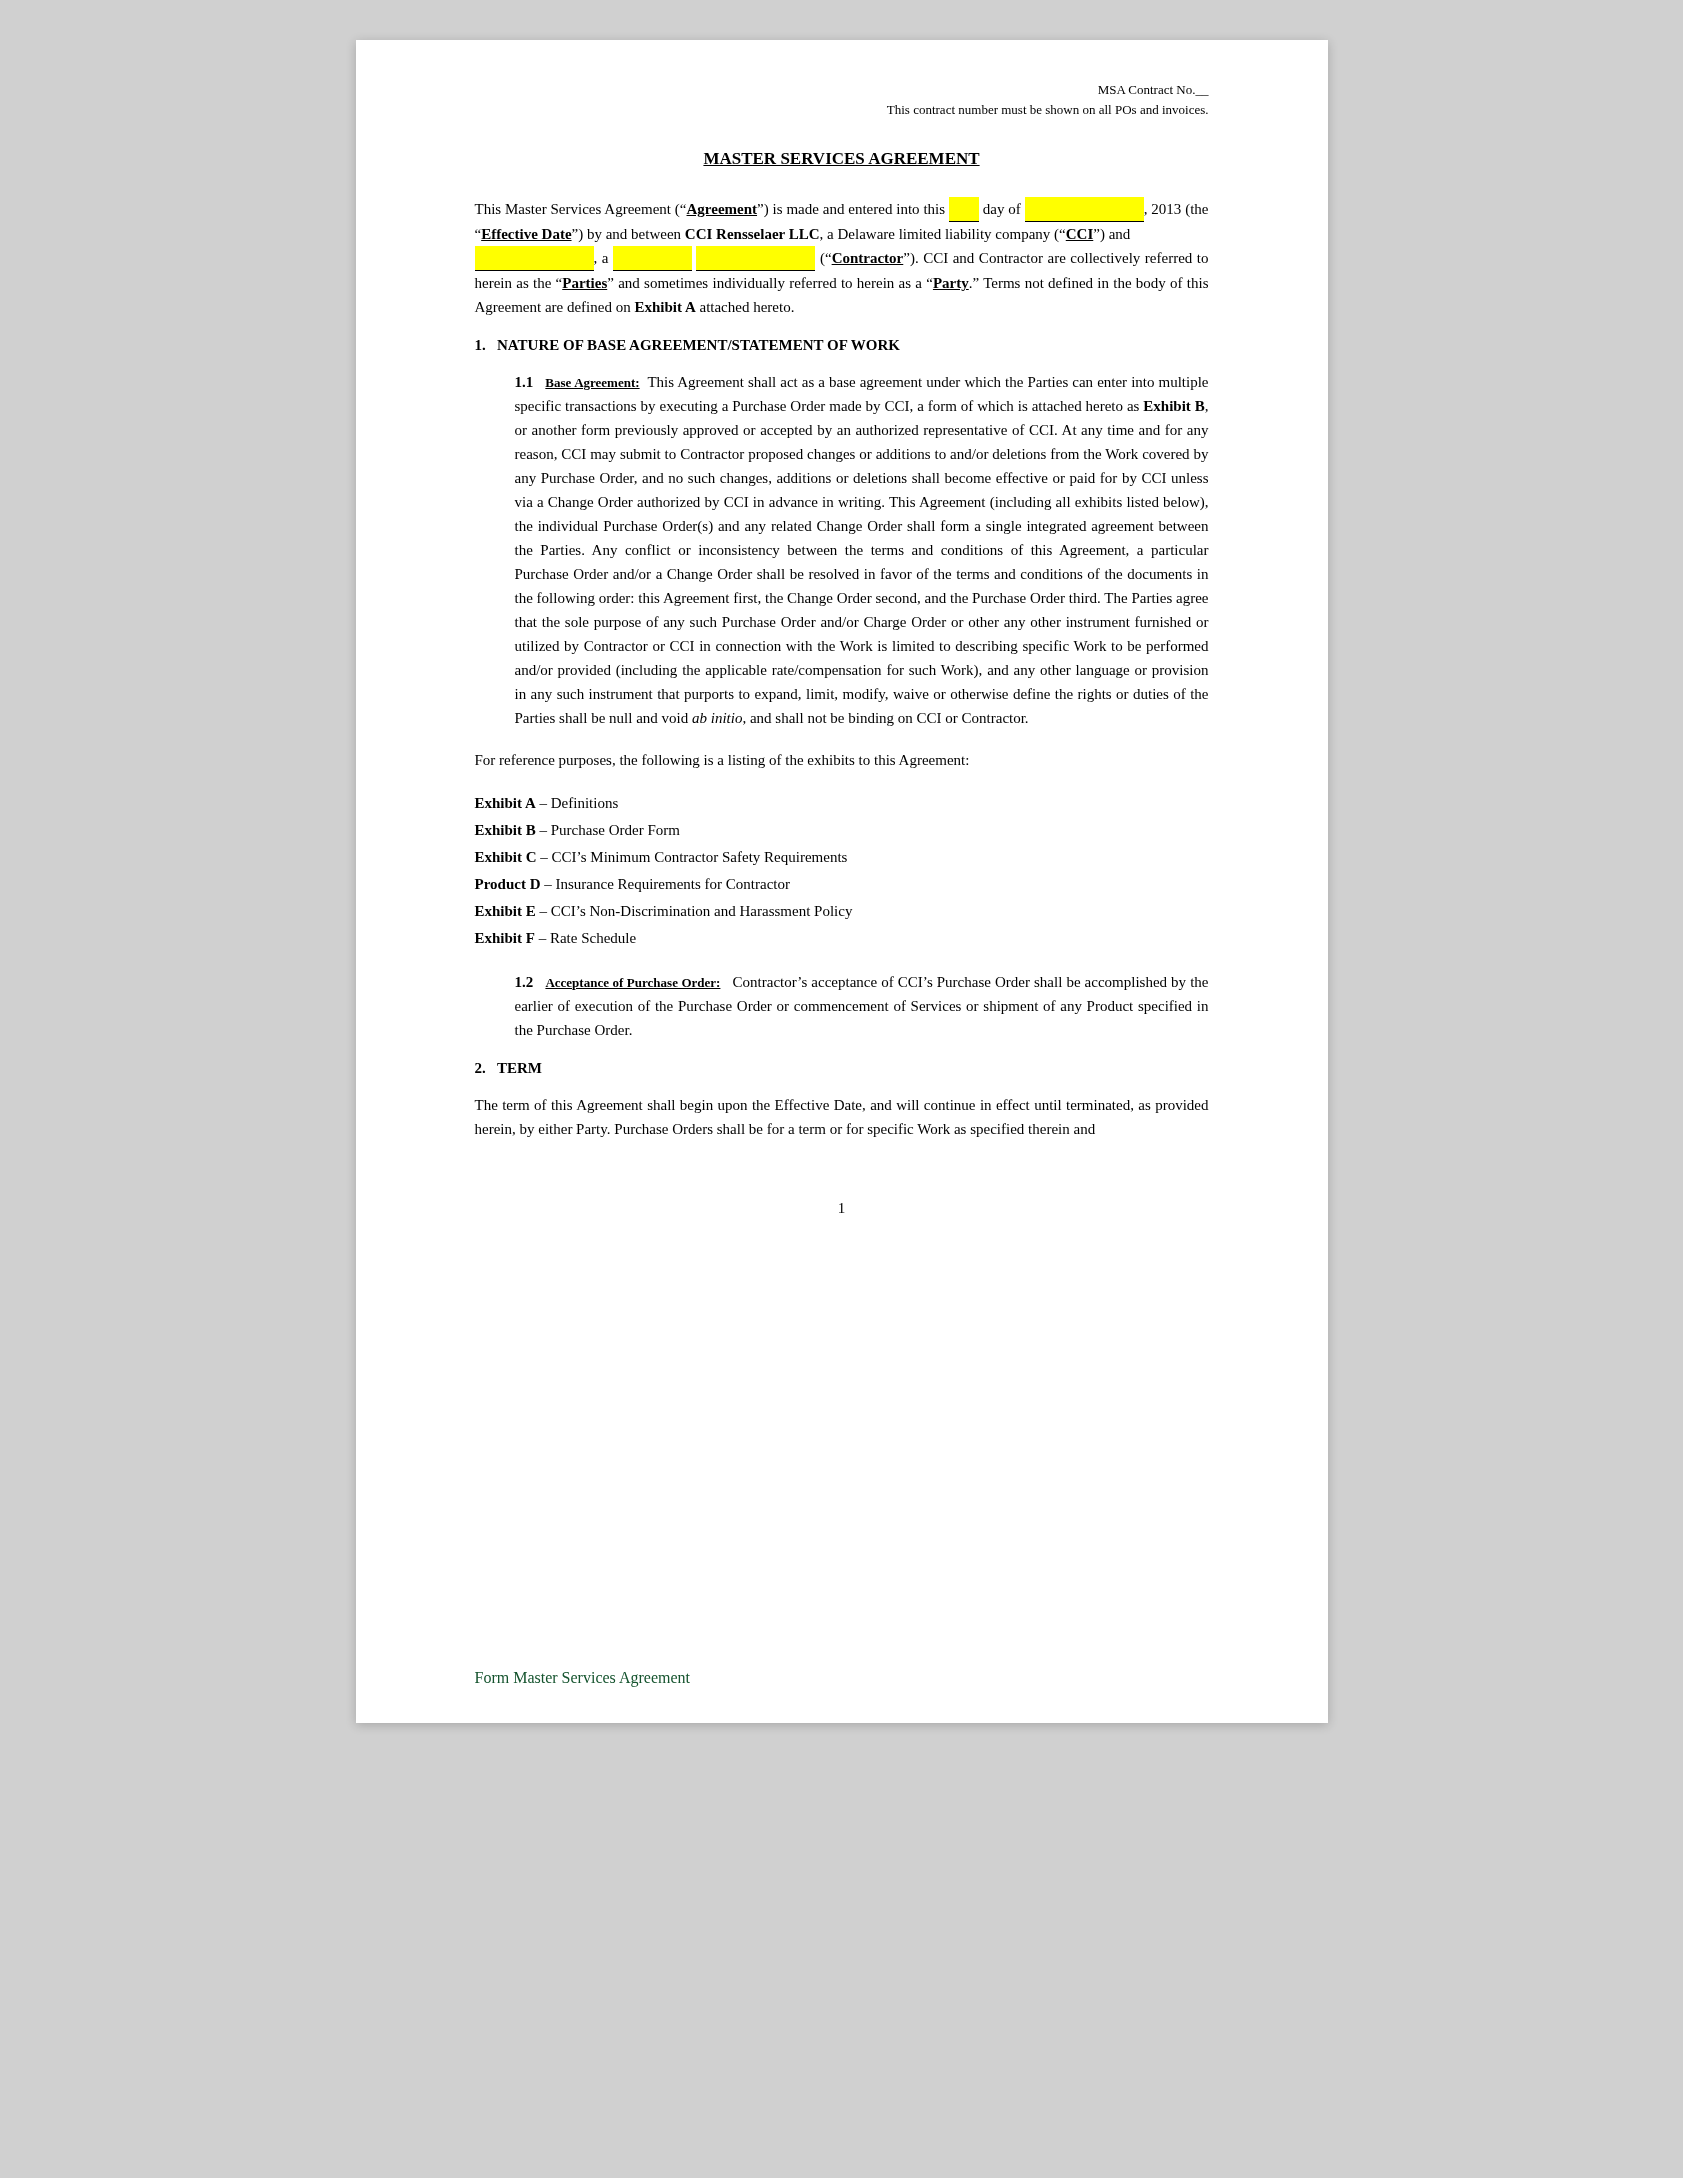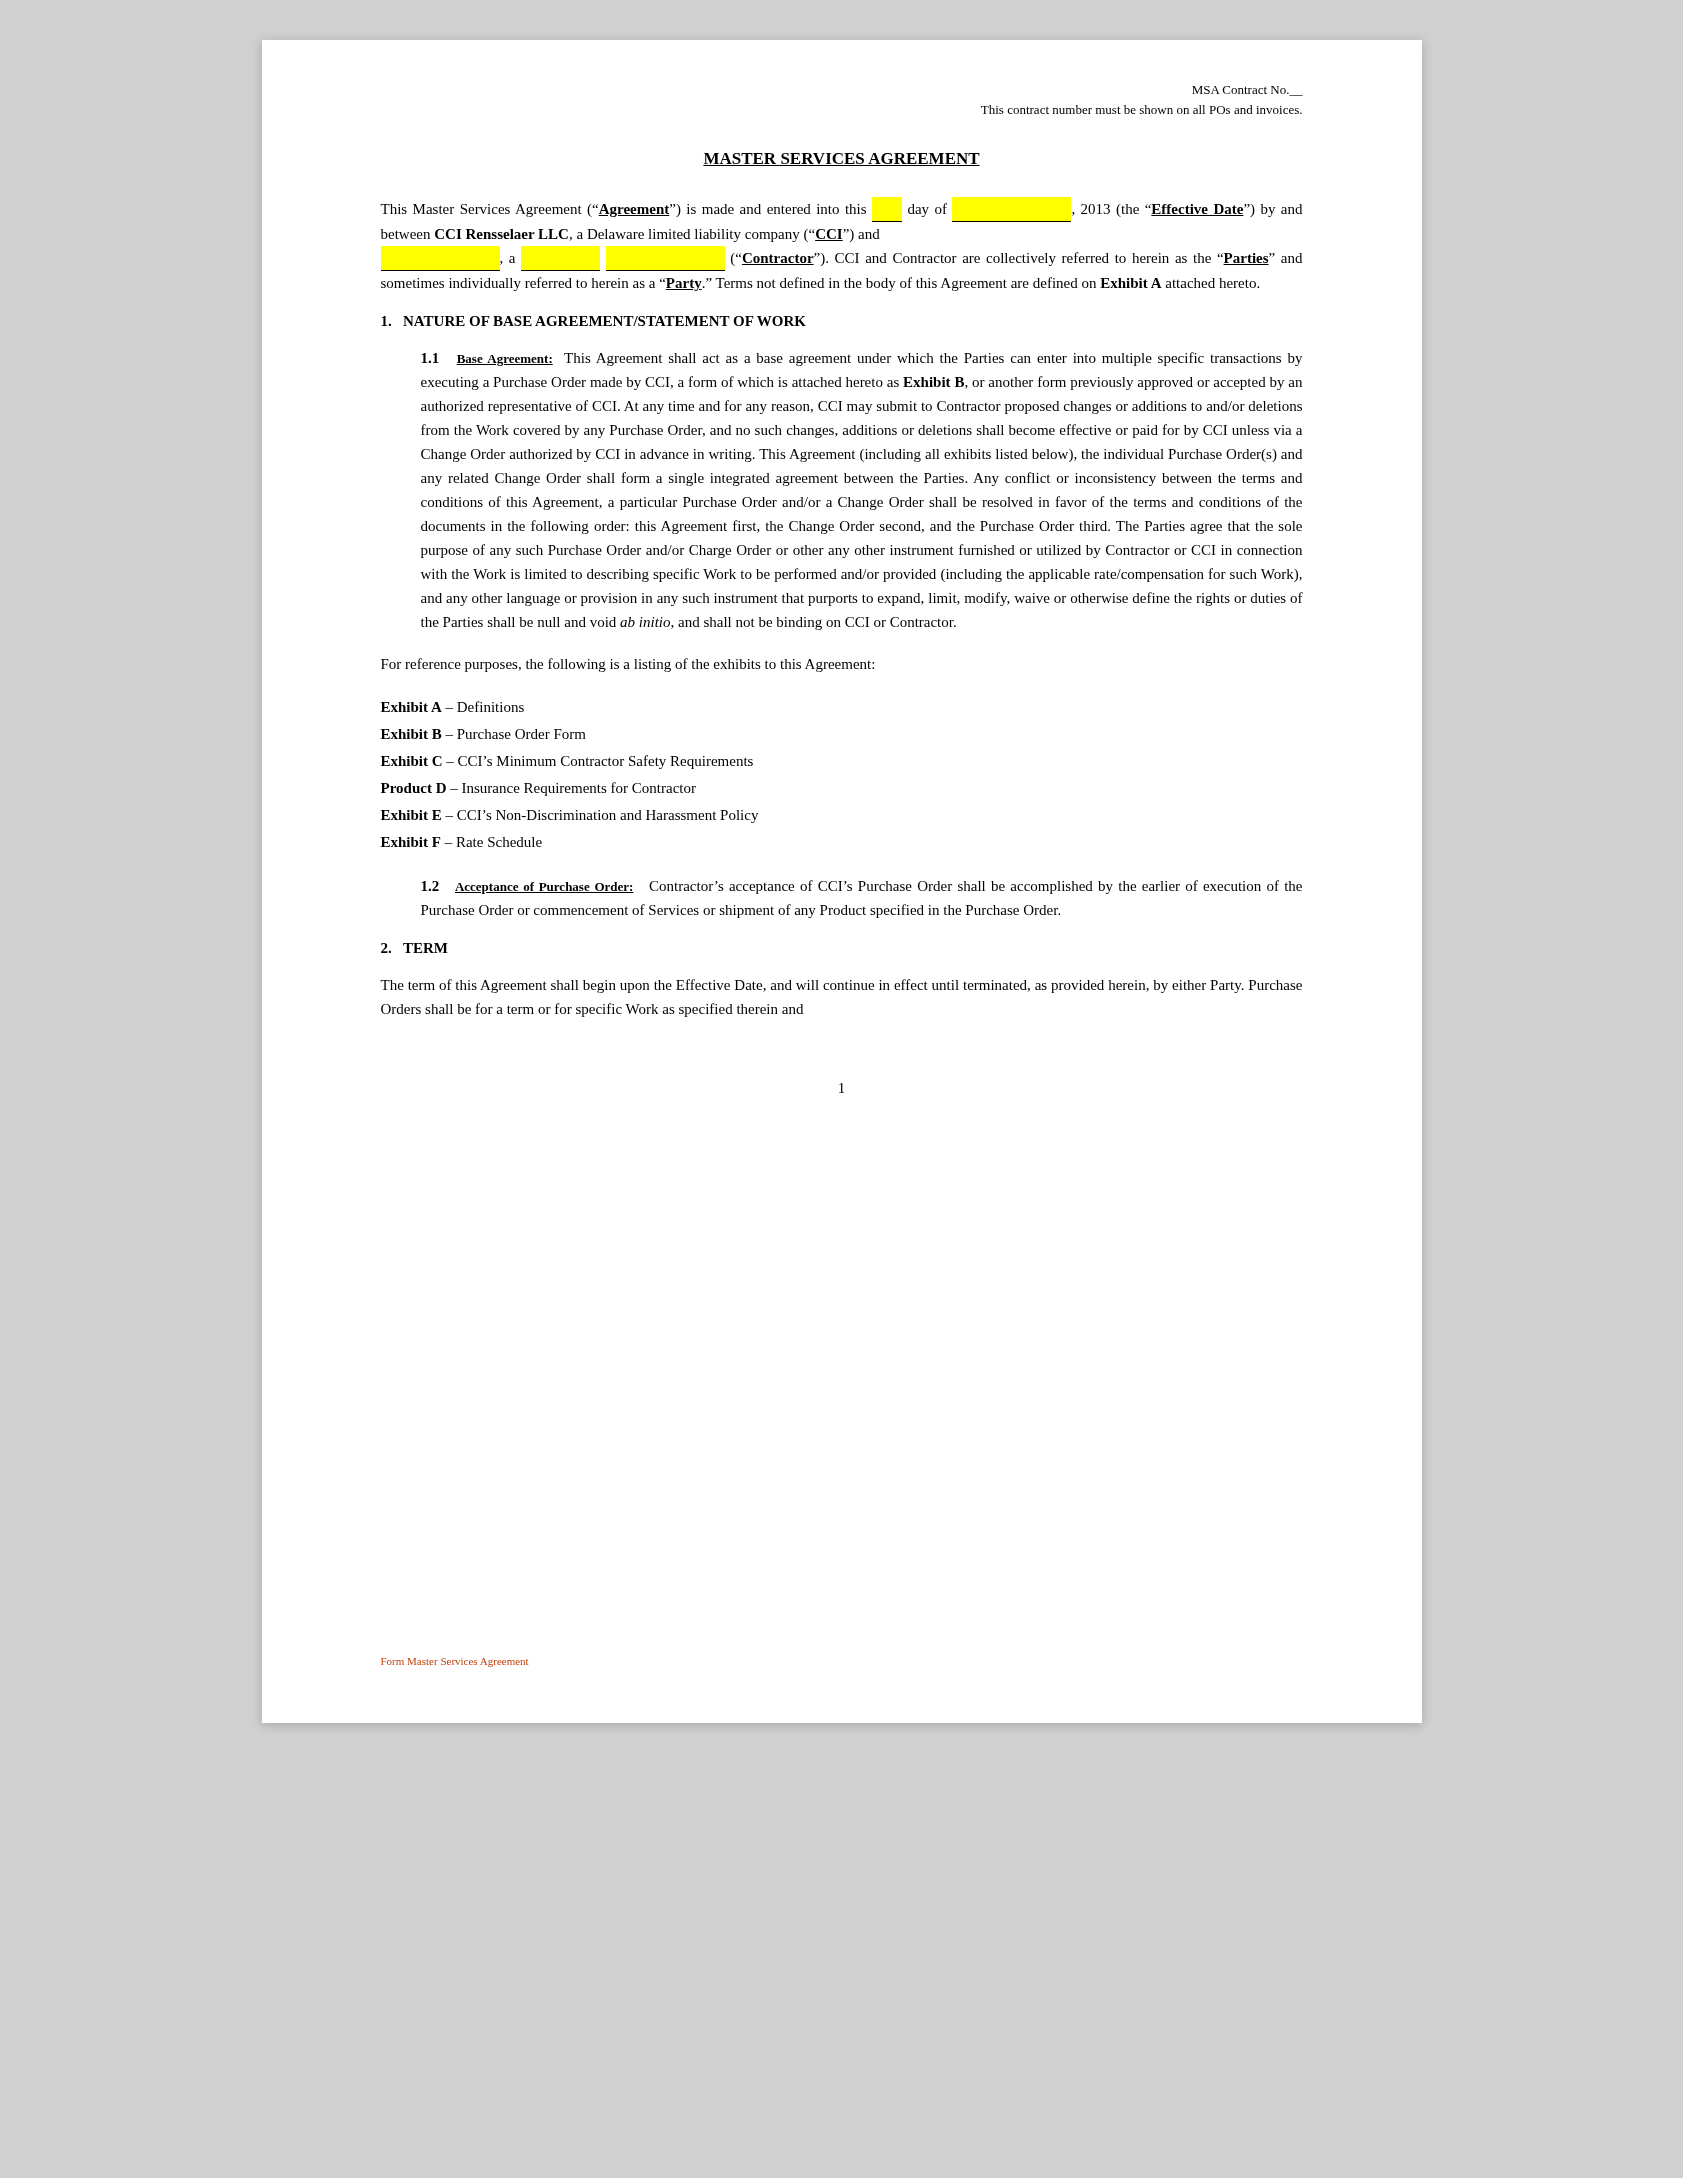--- a/index.html
+++ b/index.html
@@ -12,21 +12,21 @@
       background: #d0d0d0;
       display: flex;
       justify-content: center;
       align-items: flex-start;
       padding: 40px 20px;
       font-family: "Times New Roman", Times, serif;
     }
 
     .page {
       background: #ffffff;
-      width: 1160px;
+      width: 972px;
       min-height: 1683px;
       padding: 79px 119px 79px 119px;
       position: relative;
       box-shadow: 0 2px 10px rgba(0,0,0,0.2);
     }
 
     .header-right {
       position: absolute;
       top: 40px;
       right: 119px;
@@ -96,24 +96,24 @@
     }
 
     .page-number {
       text-align: center;
       font-size: 15px;
       margin-top: 59px;
     }
 
     .footer-text {
       position: absolute;
-      bottom: 56px;
+      bottom: 36px;
       left: 119px;
-      font-size: 11px;
-      color: #c2410c;
+      font-size: 16px;
+      color: #14532d;
     }
 
     .blank-field {
       display: inline-block;
       background-color: #ffff00;
       min-width: 30px;
       border-bottom: 1px solid #000;
       padding: 0 2px;
     }
 

